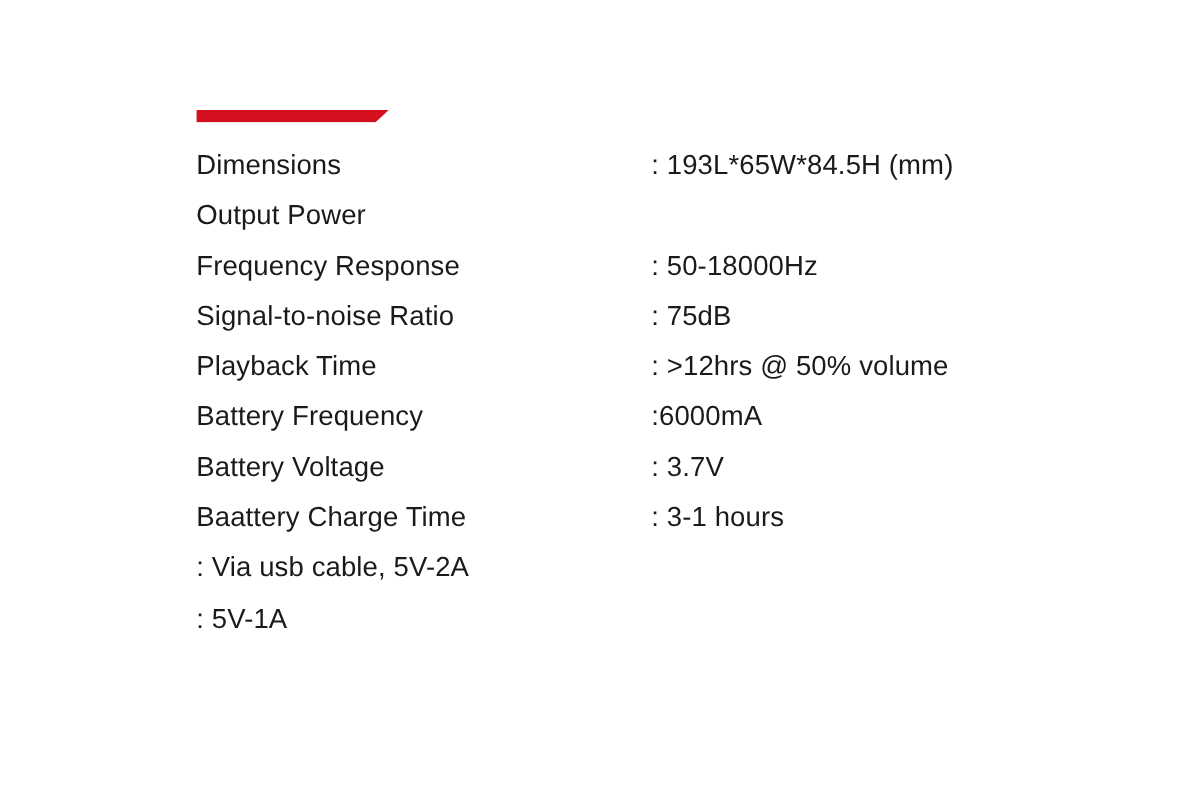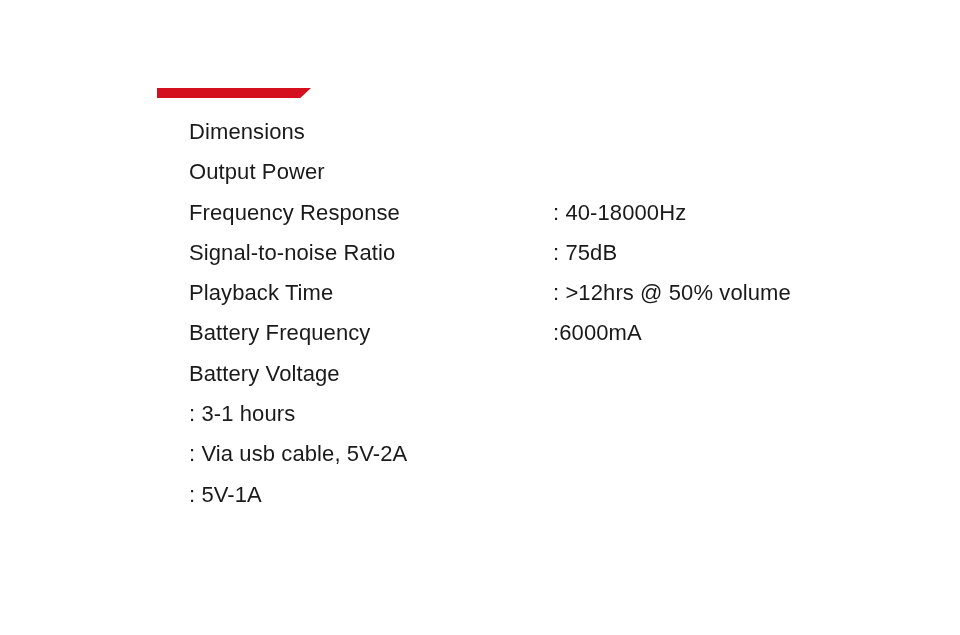--- a/index.html
+++ b/index.html
@@ -41,21 +41,20 @@
     top: 112px;
     width: 780px;
   }
 
   .spec-row {
     display: flex;
     align-items: baseline;
     height: 40.3px;
     line-height: 40.3px;
     white-space: nowrap;
-    margin-left: 32px;
   }
 
   .spec-label {
     flex: 0 0 364px;
     width: 364px;
     font-size: 22px;
     font-weight: 400;
     color: #1a1a1a;
     letter-spacing: 0.1px;
   }
@@ -72,51 +71,54 @@
 <body>
 
 <div id="spec-panel">
 
   <div id="accent-bar"></div>
 
   <div id="spec-list">
 
     <div class="spec-row">
       <span class="spec-label">Dimensions</span>
+      <span class="spec-value">: 193L*65W*84.5H (mm)</span>
     </div>
 
     <div class="spec-row">
       <span class="spec-label">Output Power</span>
     </div>
 
     <div class="spec-row">
       <span class="spec-label">Frequency Response</span>
-      <span class="spec-value">: 40-18000Hz</span>
+      <span class="spec-value">: 50-18000Hz</span>
     </div>
 
     <div class="spec-row">
       <span class="spec-label">Signal-to-noise Ratio</span>
       <span class="spec-value">: 75dB</span>
     </div>
 
     <div class="spec-row">
       <span class="spec-label">Playback Time</span>
       <span class="spec-value">: &gt;12hrs @ 50% volume</span>
     </div>
 
     <div class="spec-row">
       <span class="spec-label">Battery Frequency</span>
       <span class="spec-value">:6000mA</span>
     </div>
 
     <div class="spec-row">
       <span class="spec-label">Battery Voltage</span>
+      <span class="spec-value">: 3.7V</span>
     </div>
 
     <div class="spec-row">
+      <span class="spec-label">Baattery Charge Time</span>
       <span class="spec-value">: 3-1 hours</span>
     </div>
 
     <div class="spec-row">
       <span class="spec-value">: Via usb cable, 5V-2A</span>
     </div>
 
 
     <div class="spec-row">
       <span class="spec-value">: 5V-1A</span>

